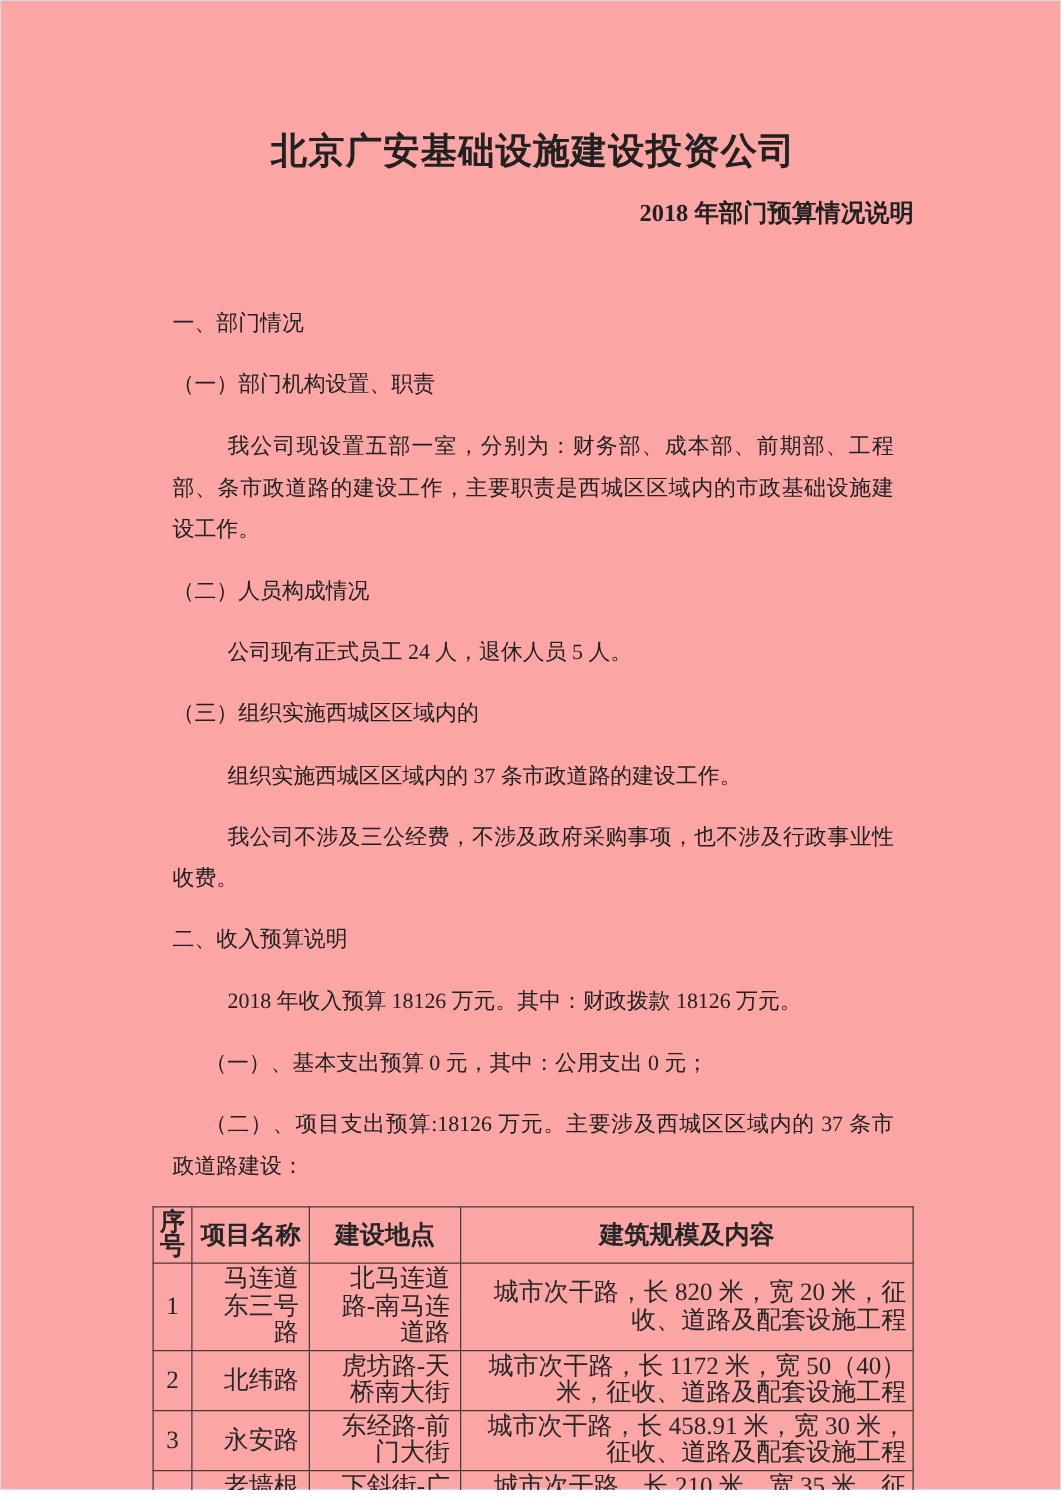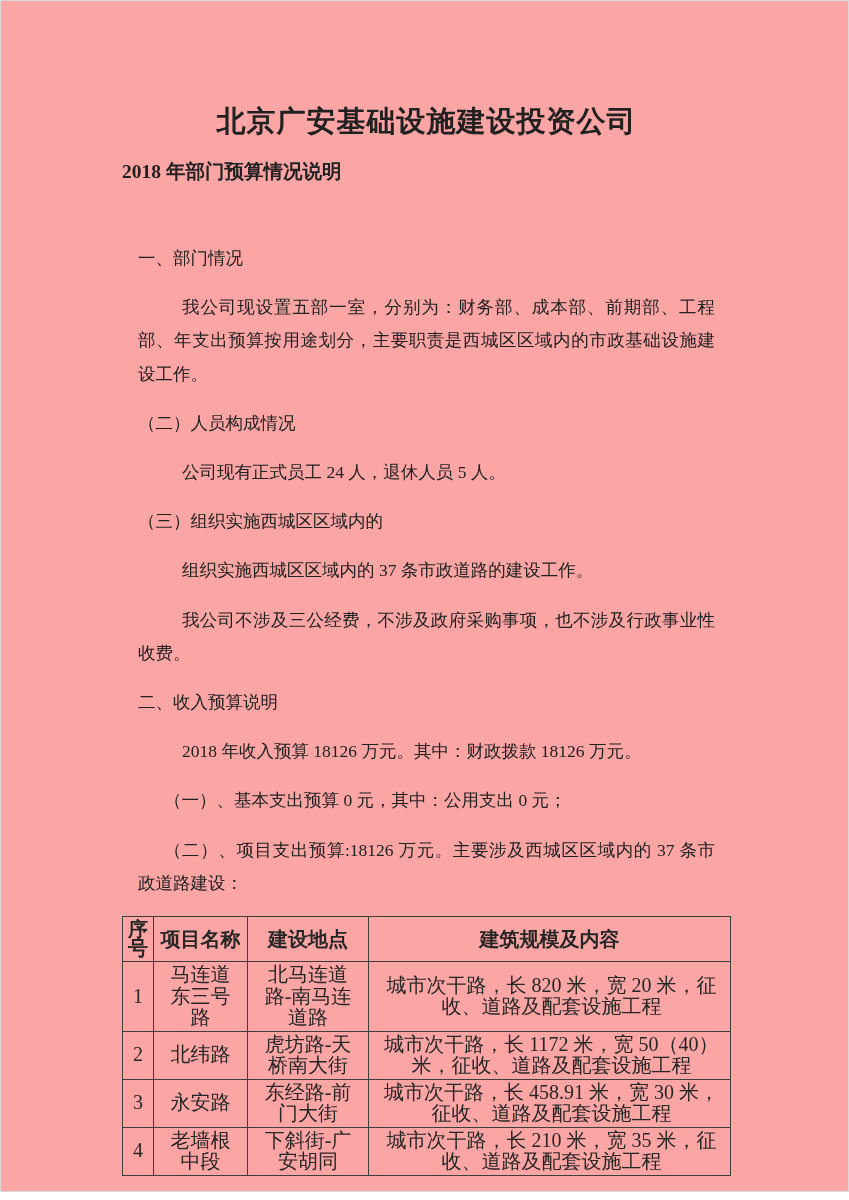--- a/index.html
+++ b/index.html
@@ -24,21 +24,21 @@
   .doc-title {
     margin: 102px 0 0 0;
     text-align: center;
     font-size: 29px;
     font-weight: bold;
     line-height: 38px;
     letter-spacing: 1px;
   }
   .doc-subtitle {
     margin: 18px 0 0 0;
-    text-align: left;
+    text-align: right;
     font-size: 19.5px;
     font-weight: bold;
     line-height: 28px;
   }
   .body-text {
     margin-top: 56px;
     font-size: 17.5px;
     line-height: 33.2px;
   }
   .body-text p {
@@ -80,21 +80,21 @@
     text-align: center;
     padding: 3px 2px;
     line-height: 19px;
     vertical-align: middle;
   }
   table.projects thead tr { height: 44px; }
   table.projects td {
     padding: 2px 8px;
     line-height: 21.5px;
     vertical-align: middle;
-    text-align: center;
+    text-align: right;
   }
   table.projects td.c-no {
     text-align: center;
     padding: 2px 1px;
   }
   table.projects td.c-scale {
     padding: 2px 5px 2px 9px;
   }
   tr.row-s { height: 26px; }
   tr.row-d { height: 47px; }
@@ -109,21 +109,22 @@
 <body>
 
 <div class="page">
   <div class="content">
 
     <h1 class="doc-title"><span>北京广安基础设施建设投资公司</span></h1>
     <h2 class="doc-subtitle"><span>2018 年部门预算情况说明</span></h2>
 
     <div class="body-text">
       <p>一、部门情况</p>
-      <p class="ind">我公司现设置五部一室，分别为：财务部、成本部、前期部、工程部、年支出预算按用途划分，主要职责是西城区区域内的市政基础设施建设工作。</p>
+      <p class="lv2">（一）部门机构设置、职责</p>
+      <p class="ind">我公司现设置五部一室，分别为：财务部、成本部、前期部、工程部、条市政道路的建设工作，主要职责是西城区区域内的市政基础设施建设工作。</p>
       <p class="lv2">（二）人员构成情况</p>
       <p class="ind">公司现有正式员工 24 人，退休人员 5 人。</p>
       <p class="lv2">（三）组织实施西城区区域内的</p>
       <p class="ind">组织实施西城区区域内的 37 条市政道路的建设工作。</p>
       <p class="ind">我公司不涉及三公经费，不涉及政府采购事项，也不涉及行政事业性收费。</p>
       <p>二、收入预算说明</p>
       <p class="ind">2018 年收入预算 18126 万元。其中：财政拨款 18126 万元。</p>
       <p class="ind15">（一）、基本支出预算 0 元，其中：公用支出 0 元；</p>
       <p class="ind15 mt">（二）、项目支出预算:18126 万元。主要涉及西城区区域内的 37 条市政道路建设：</p>
 

